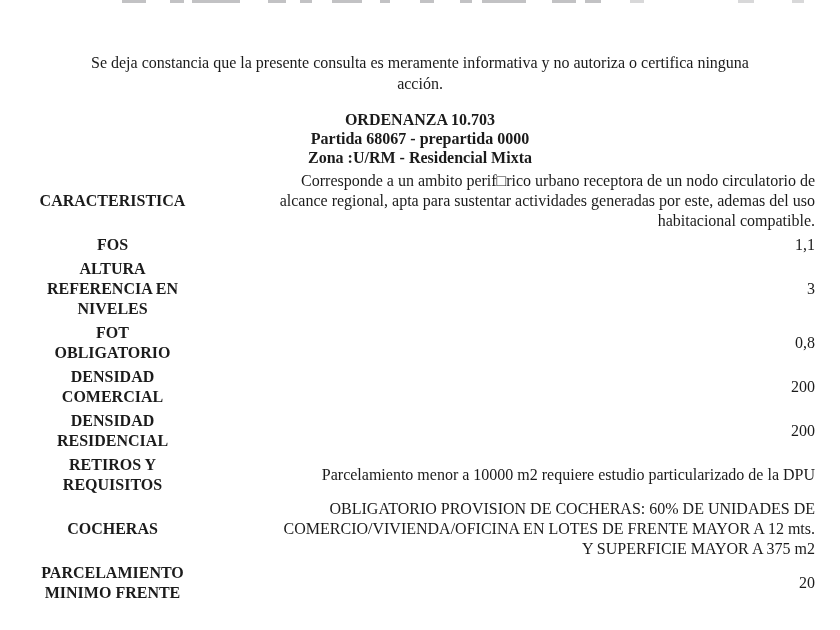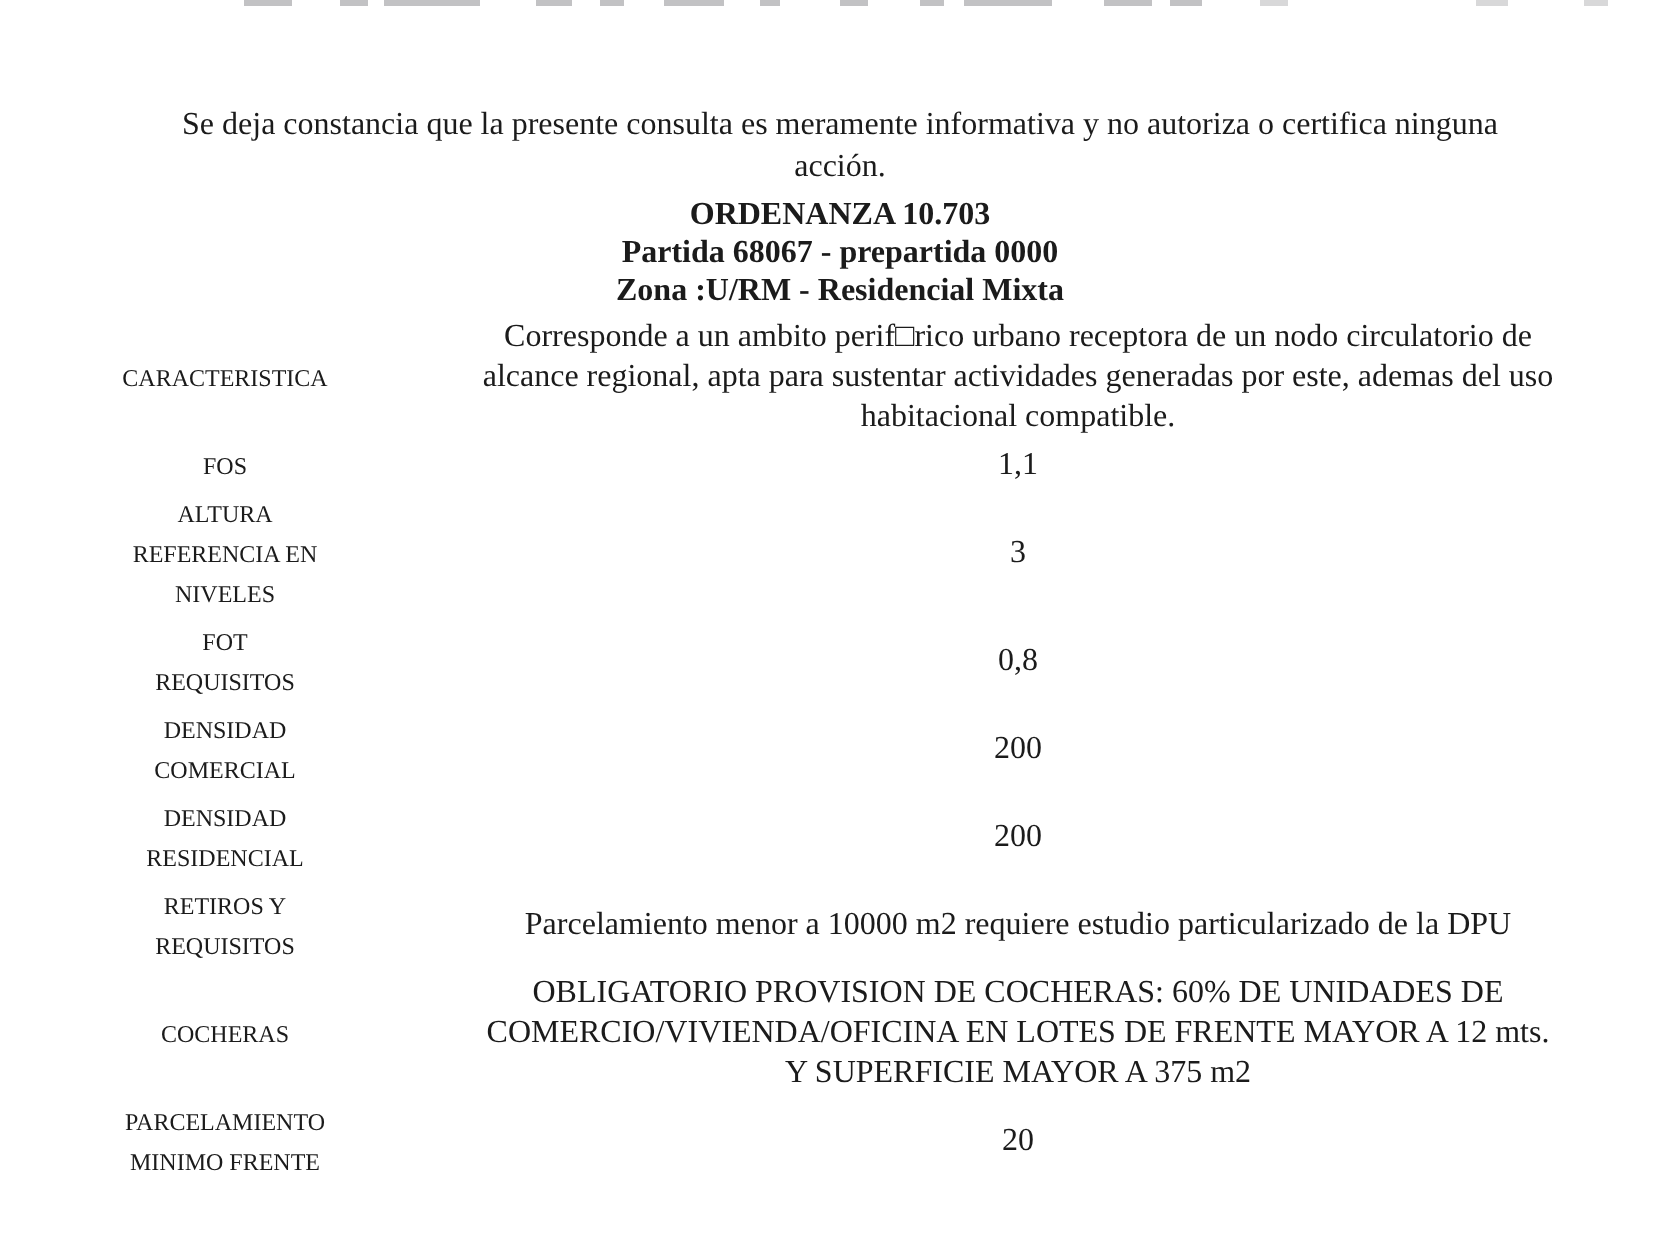--- a/index.html
+++ b/index.html
@@ -34,47 +34,47 @@
 
   .intro {
     margin: 52px 28px 0 28px;
     text-align: center;
     font-size: 16px;
     line-height: 21px;
     white-space: pre-line;
   }
 
   .ordinance-block {
-    margin-top: 4px;
+    margin-top: 16px;
     text-align: center;
     font-weight: bold;
     font-size: 16px;
     line-height: 19px;
   }
 
   table.zoning {
     border-collapse: collapse;
     table-layout: fixed;
     width: 840px;
     margin-top: 2px;
   }
   table.zoning th {
     width: 175px;
     padding: 2px 0 2px 25px;
     text-align: center;
     vertical-align: middle;
-    font-weight: normal;
-    font-size: 12px;
+    font-weight: bold;
+    font-size: 16px;
     line-height: 20px;
     white-space: pre-line;
   }
   table.zoning td {
     width: 612px;
     padding: 2px 25px 2px 3px;
-    text-align: center;
+    text-align: right;
     vertical-align: middle;
     font-size: 16px;
     line-height: 20px;
     white-space: pre-line;
   }
 </style>
 </head>
 <body>
 
 <div class="cutoff-row">
@@ -117,21 +117,21 @@
       <td>1,1</td>
     </tr>
     <tr>
       <th>ALTURA
 REFERENCIA EN
 NIVELES</th>
       <td>3</td>
     </tr>
     <tr>
       <th>FOT
-REQUISITOS</th>
+OBLIGATORIO</th>
       <td>0,8</td>
     </tr>
     <tr>
       <th>DENSIDAD
 COMERCIAL</th>
       <td>200</td>
     </tr>
     <tr>
       <th>DENSIDAD
 RESIDENCIAL</th>

